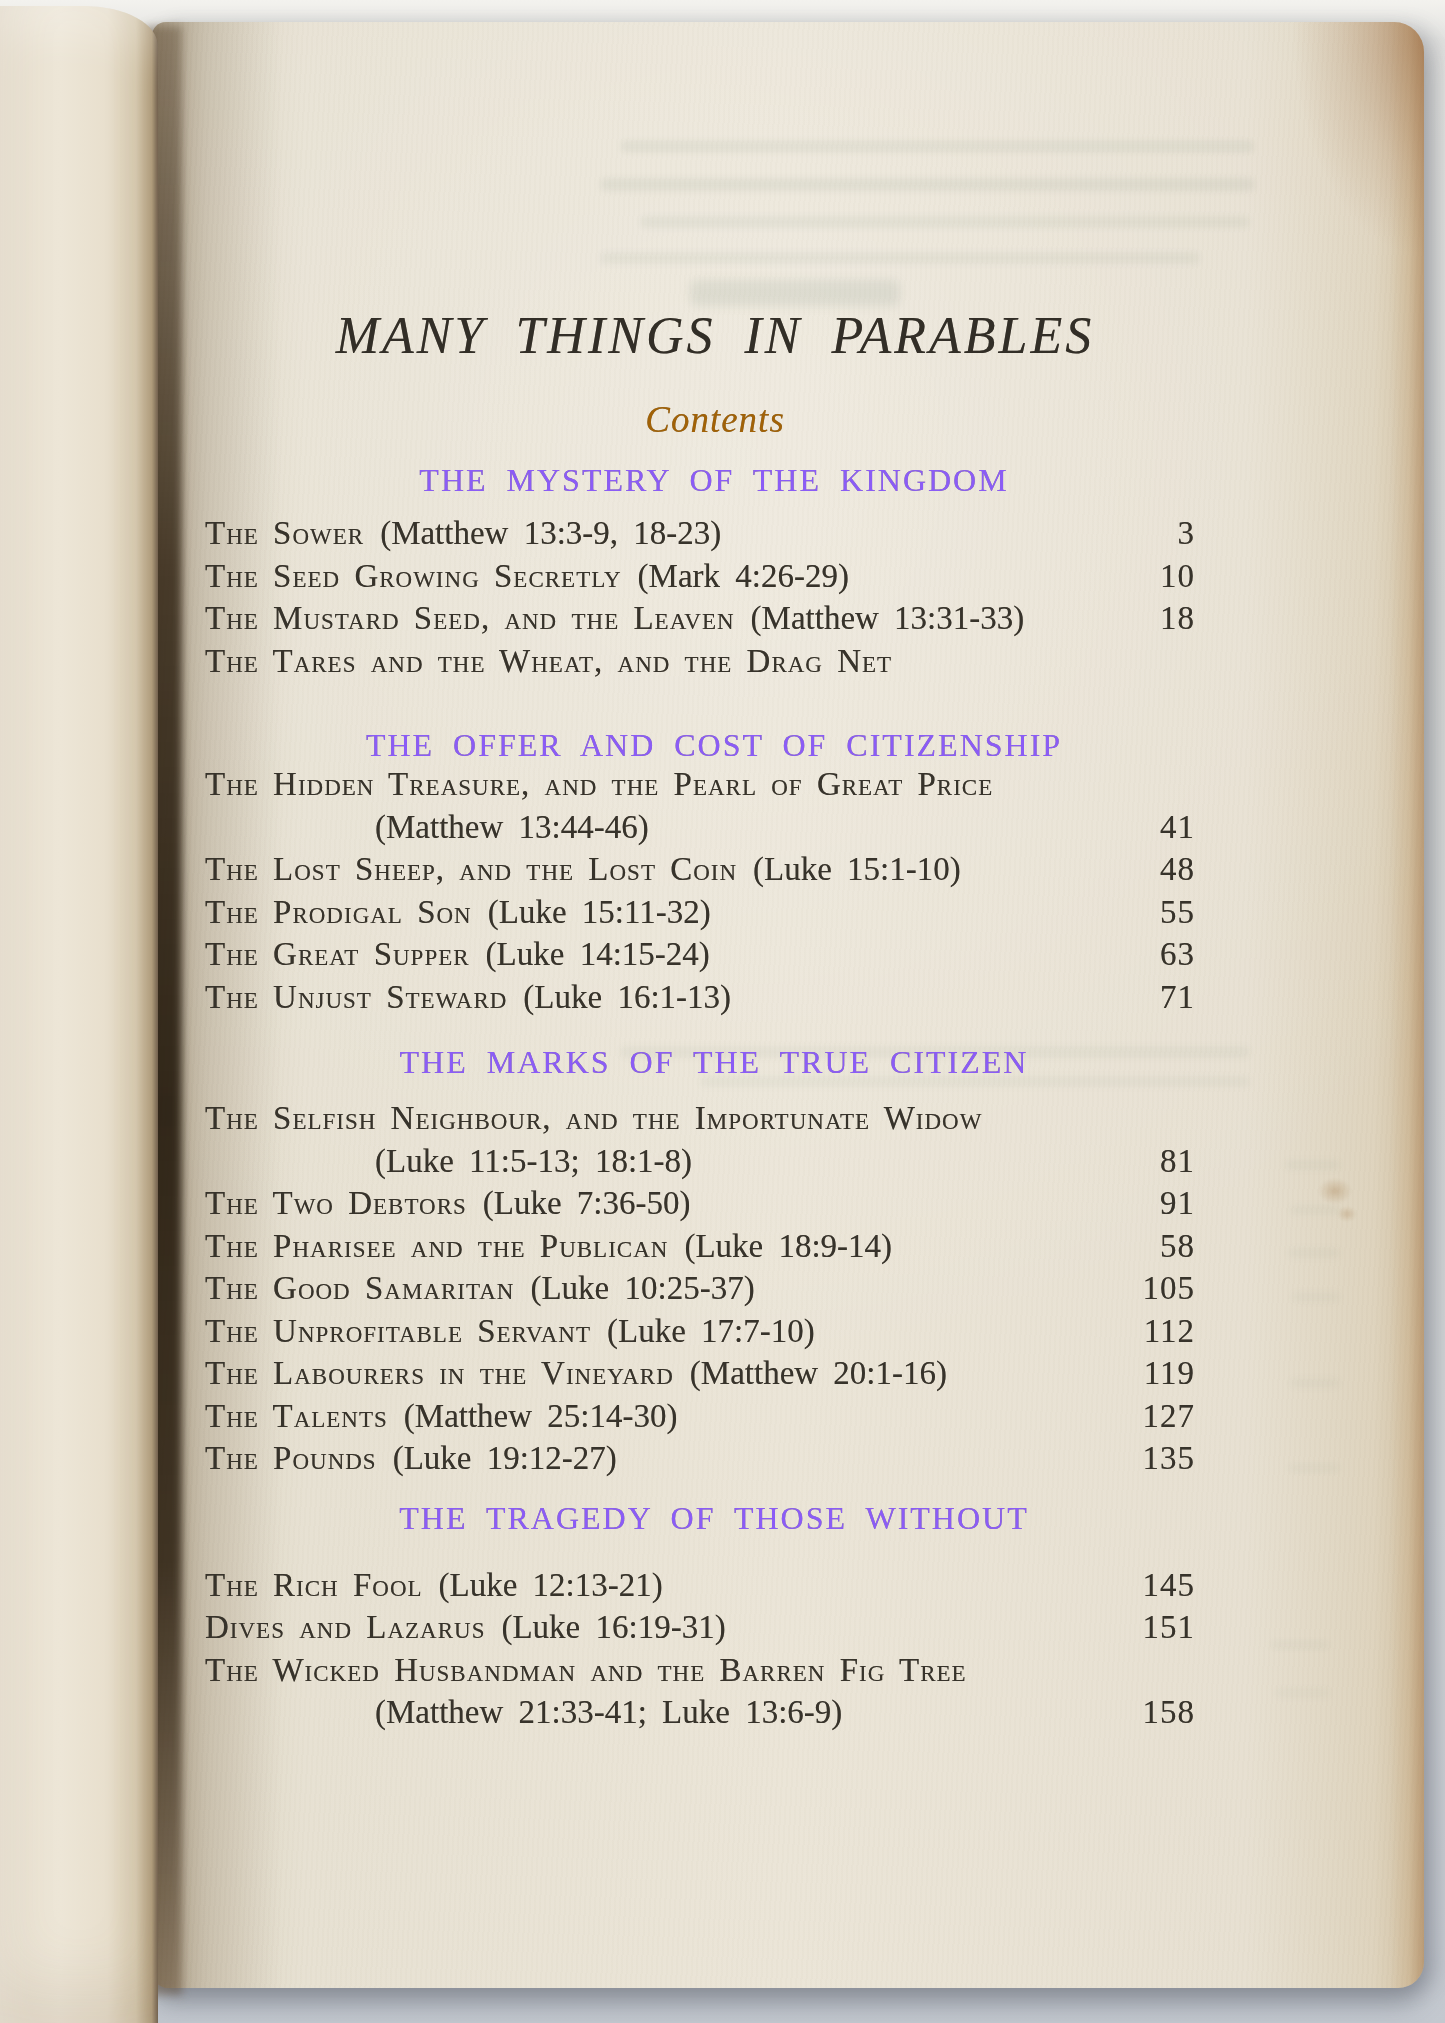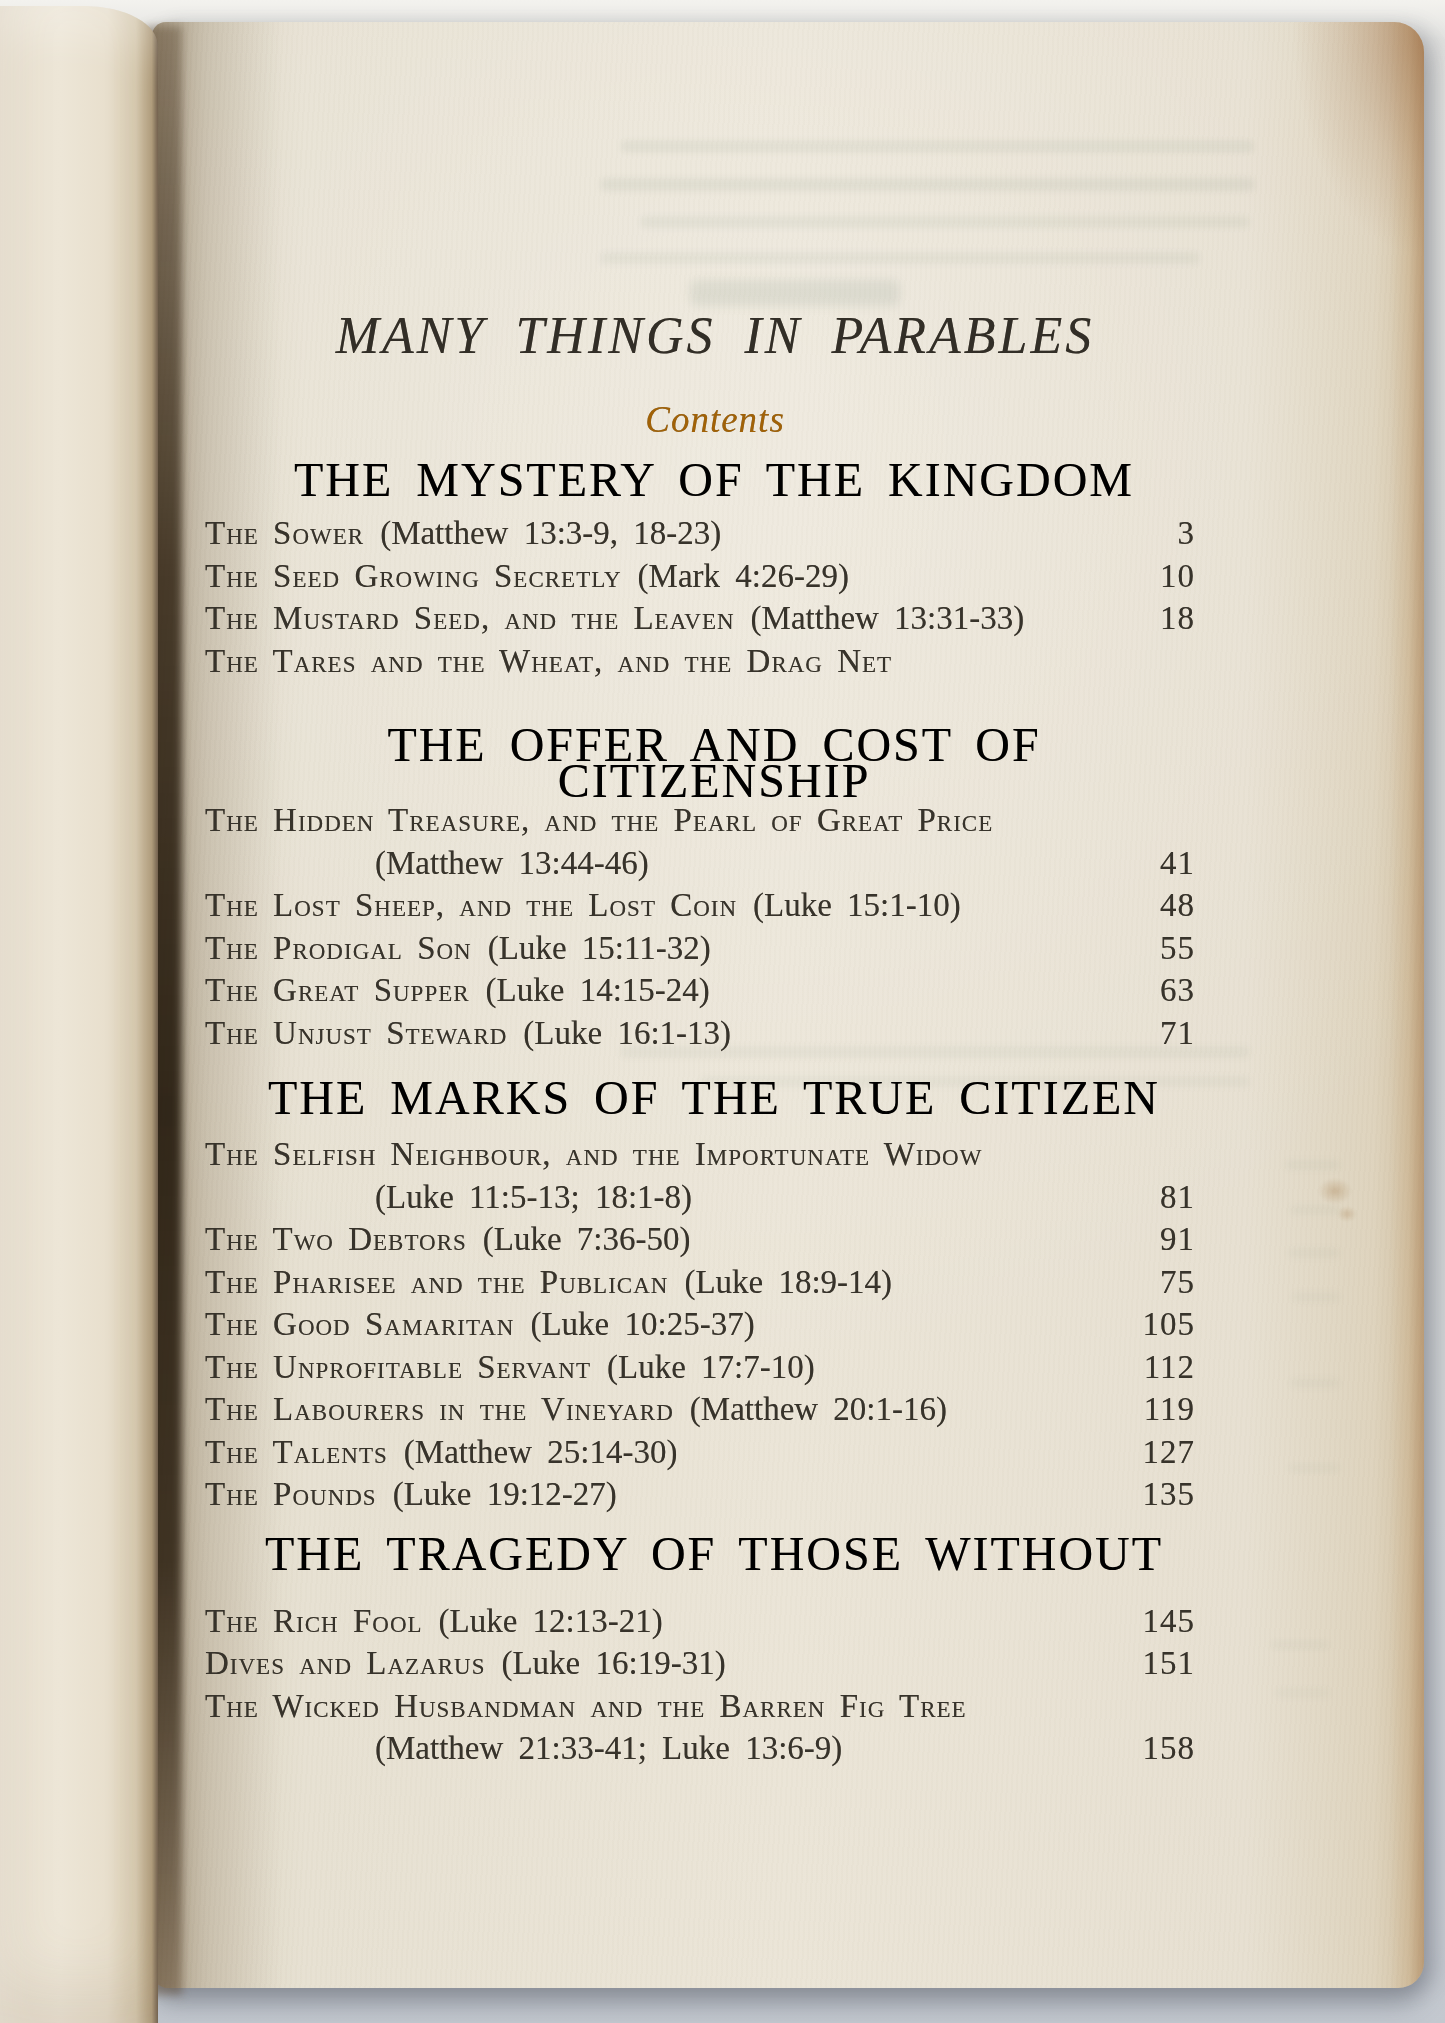--- a/index.html
+++ b/index.html
@@ -59,22 +59,22 @@
        text-shadow:0 0 .6px rgba(62,52,40,.55);}
   .book-title{
     margin:312px 0 0;font-style:italic;font-weight:normal;font-size:52px;line-height:48px;
     text-align:center;letter-spacing:3px;word-spacing:13px;padding-left:30px;color:#322e27;
   }
   .contents-h{
     margin:40px 0 0;font-style:italic;font-weight:normal;font-size:37px;line-height:40px;
     text-align:center;letter-spacing:1px;padding-left:30px;color:#a16207;
   }
   .sec-head{
-    margin:0;font-weight:normal;font-size:48px;line-height:36px;text-align:center;
-    letter-spacing:2px;word-spacing:9px;padding-left:28px;color:#000000;
+    margin:0;font-weight:normal;font-size:32px;line-height:36px;text-align:center;
+    letter-spacing:2px;word-spacing:9px;padding-left:28px;color:#8b5cf6;
   }
   .entries{margin:0;}
   .sec0 .sec-head{margin-top:22px;} .sec0 .entries{margin-top:14px;}
   .sec1 .sec-head{margin-top:45px;} .sec1 .entries{margin-top:0;}
   .sec2 .sec-head{margin-top:26px;} .sec2 .entries{margin-top:17px;}
   .sec3 .sec-head{margin-top:20px;} .sec3 .entries{margin-top:28px;}
   .row{display:flex;align-items:baseline;height:42.5px;font-size:33px;line-height:42.5px;}
   .t{font-variant:small-caps;letter-spacing:1px;word-spacing:5px;white-space:nowrap;text-align:center;}
   .ref{margin-left:16px;word-spacing:7px;white-space:nowrap;}
   .ref.cont{margin-left:0;padding-left:170px;}
@@ -188,21 +188,21 @@
           <div class="row">
             <span class="t">The Two Debtors</span>
             <span class="ref">(Luke 7:36-50)</span>
             <span class="fill"></span>
             <span class="pg">91</span>
           </div>
           <div class="row">
             <span class="t">The Pharisee and the Publican</span>
             <span class="ref">(Luke 18:9-14)</span>
             <span class="fill"></span>
-            <span class="pg">75</span>
+            <span class="pg">58</span>
           </div>
           <div class="row">
             <span class="t">The Good Samaritan</span>
             <span class="ref">(Luke 10:25-37)</span>
             <span class="fill"></span>
             <span class="pg">105</span>
           </div>
           <div class="row">
             <span class="t">The Unprofitable Servant</span>
             <span class="ref">(Luke 17:7-10)</span>

